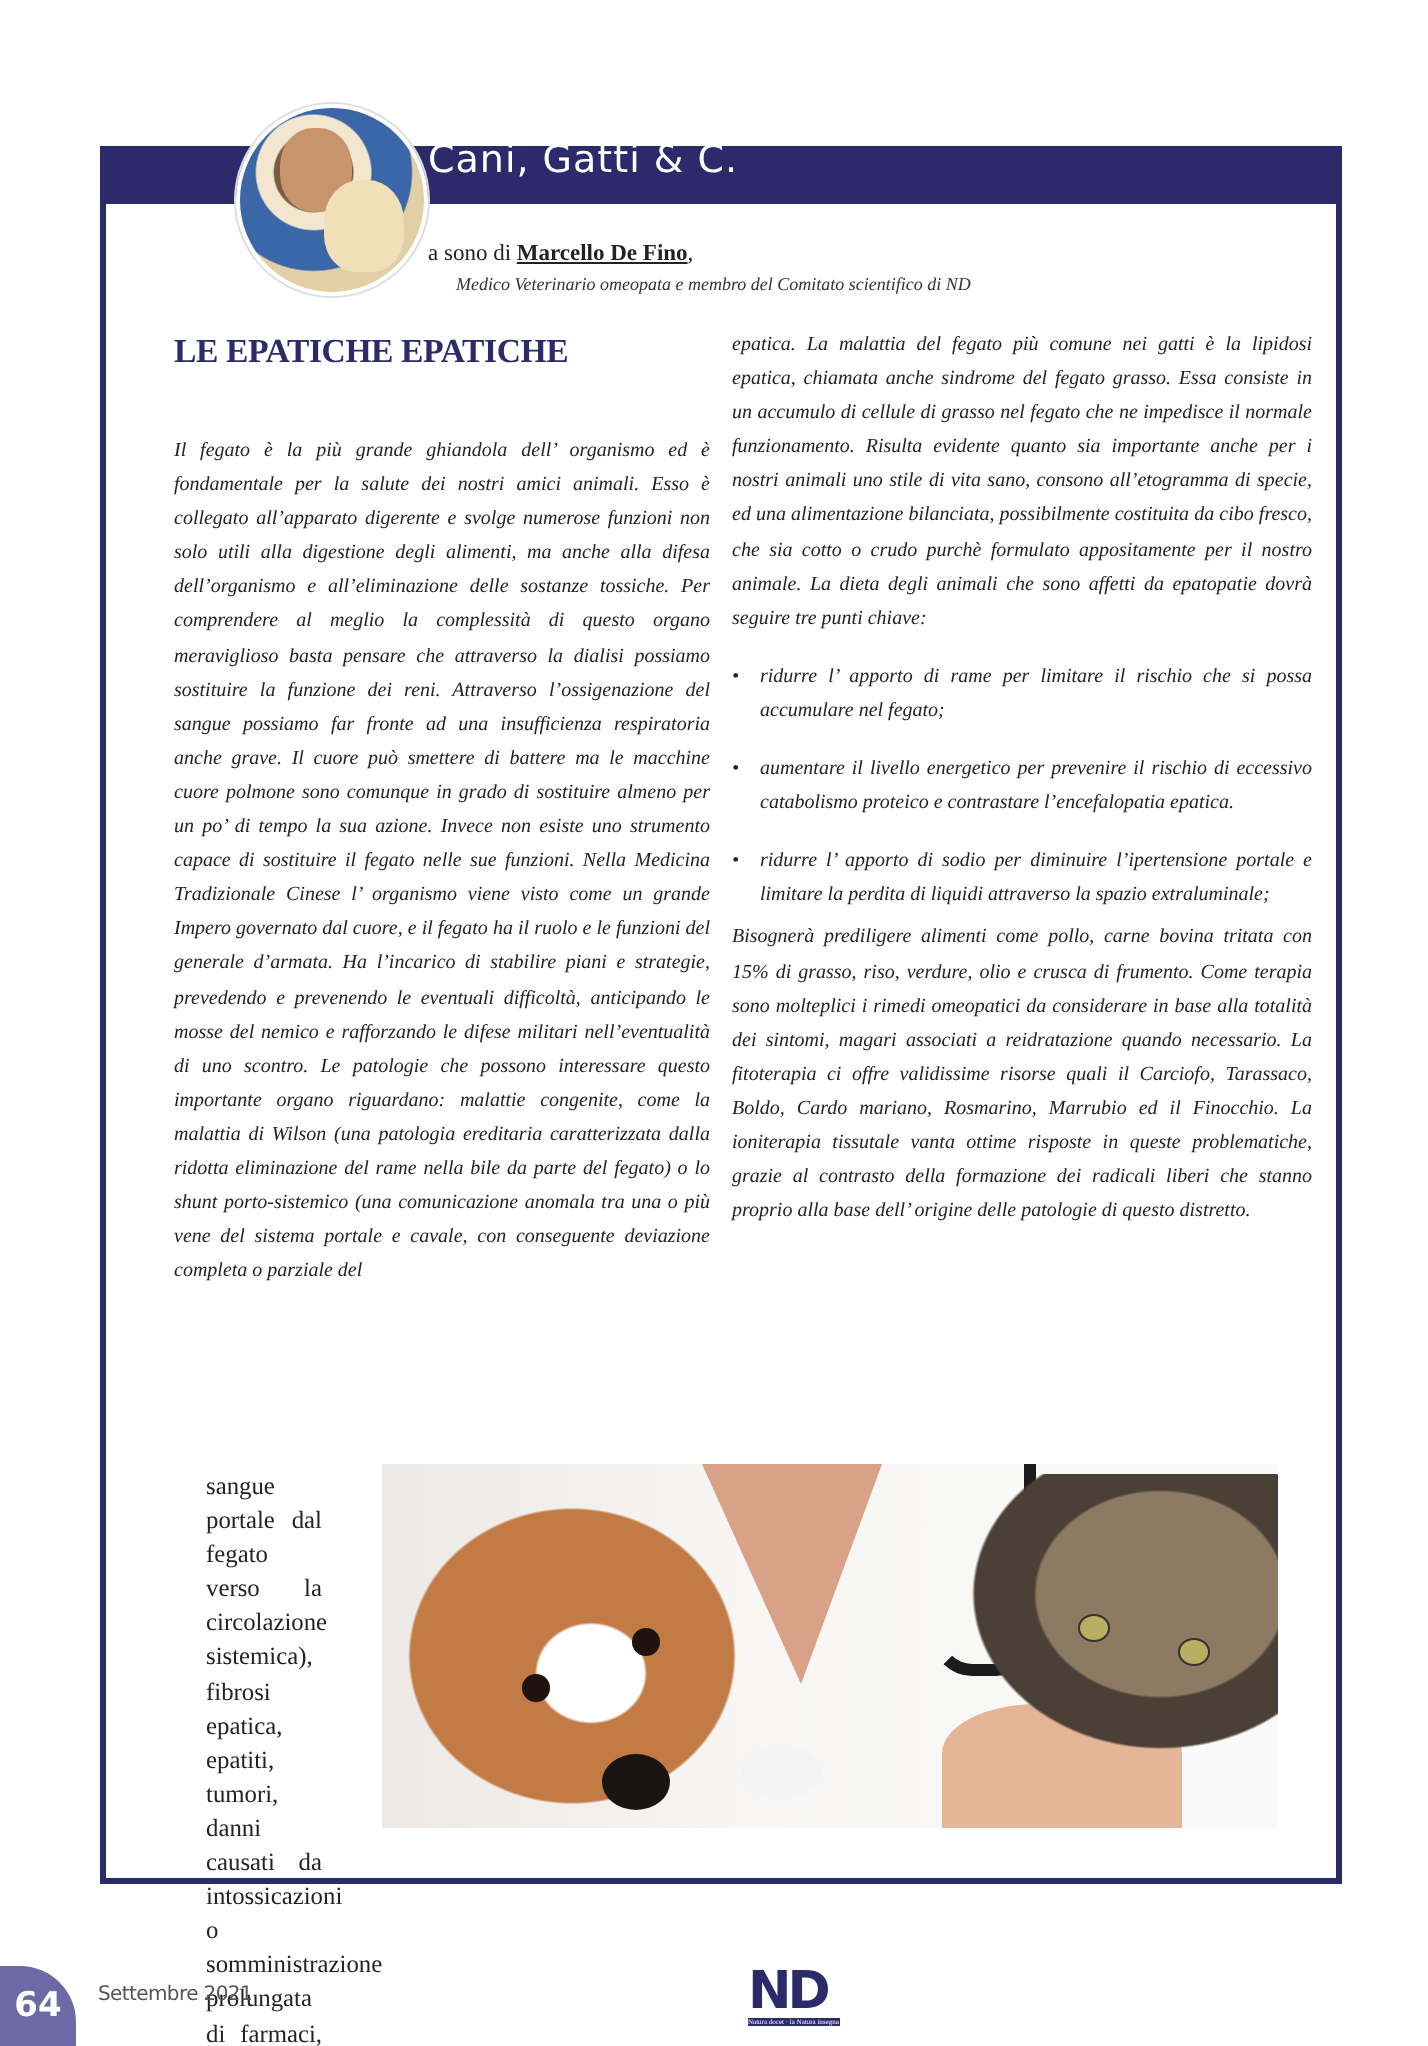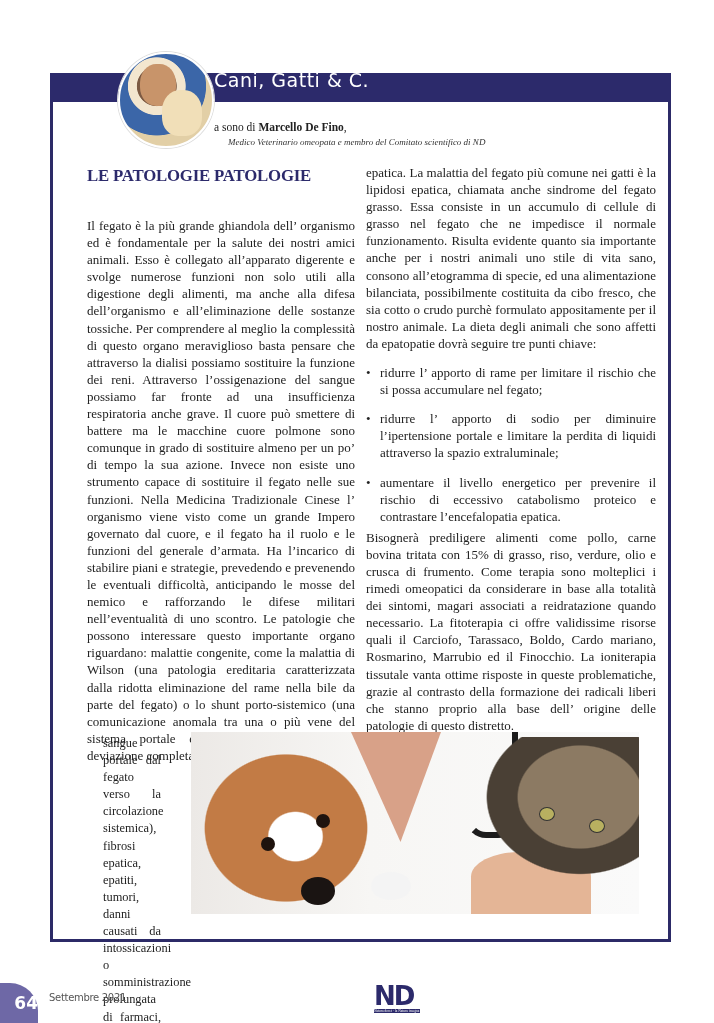--- a/index.html
+++ b/index.html
@@ -9,23 +9,23 @@
            border:3px solid #2c2a67; border-top:none; box-sizing:border-box; }
   .band { position:absolute; left:50px; top:73px; width:621px; height:29px; background:#2c2a6b; }
   .band-title { position:absolute; left:214px; top:66px; color:#fff;
                 font-family:"DejaVu Sans", sans-serif; font-size:19px; letter-spacing:0.5px; line-height:28px; }
   .avatar { position:absolute; left:118px; top:52px; width:92px; height:92px; border-radius:50%;
             background:radial-gradient(circle at 40% 35%, #e8c7a6 0 18%, #7c5a43 19% 24%, #f3e6cf 25% 35%, #3b66a8 36% 60%, #e2cfa6 61% 100%);
             border:2px solid #fff; box-shadow:0 0 0 1px #ddd; overflow:hidden; }
   .avatar .pup { position:absolute; right:10px; top:36px; width:40px; height:46px; border-radius:45% 45% 40% 40%; background:#f1dfb8; }
   .avatar .face { position:absolute; left:20px; top:10px; width:36px; height:42px; border-radius:45%; background:#c8946a; }
   .byline { position:absolute; left:214px; top:121px; font-size:11.5px; }
-  .byline b { font-weight:bold; }
+  .byline b { font-weight:bold;text-decoration:underline; }
   .credit { position:absolute; left:228px; top:137px; font-size:9px; font-style:italic; color:#333; }
-  .col { position:absolute; font-size:13px; line-height:17.1px; text-align:justify; hyphens:none; }
+  .col { position:absolute; font-size:10px; line-height:17.1px; text-align:justify; hyphens:none;font-style:italic; }
   .col p { margin:0; }
   .col1 { left:87px; top:217px; width:268px; }
   .col2 { left:366px; top:164px; width:290px; }
   .headline { position:absolute; left:87px; top:166px; width:268px; color:#2c2a6b;
               font-weight:bold; font-size:16.8px; line-height:19px; letter-spacing:-0.2px; }
   .narrow { position:absolute; left:87px; top:719px; width:90px; font-size:12.4px; line-height:17.1px; text-align:justify; }
   ul.bullets { list-style:none; margin:2px 0 4px; padding:0; }
   ul.bullets li { position:relative; padding-left:14px; margin-bottom:3px;margin-top:12px; }
   ul.bullets li::before { content:"•"; position:absolute; left:0; top:0; }
   .photo { position:absolute; left:191px; top:732px; width:448px; height:182px; overflow:hidden;
@@ -41,21 +41,21 @@
   .stetho { position:absolute; left:275px; top:0; width:40px; height:100px; border:6px solid #1c1c1c; border-top:none;
             border-radius:0 0 20px 20px; border-left-color:transparent; }
   .cat { position:absolute; left:280px; top:5px; width:168px; height:150px;
          background:radial-gradient(ellipse at 65% 40%, #8c7a63 0 40%, #4a4035 41% 60%, transparent 61%); }
   .cat .eye1,.cat .eye2 { position:absolute; width:14px; height:12px; border-radius:50%; background:#b8b060; border:1px solid #333; }
   .cat .eye1 { left:68px; top:70px; } .cat .eye2 { left:118px; top:82px; }
   .arm { position:absolute; left:280px; top:120px; width:120px; height:62px; background:#e4b596; border-radius:40% 40% 0 0; }
   .paw { position:absolute; left:180px; top:140px; width:40px; height:28px; background:#f4f4f4; border-radius:50%; }
   .pagetab { position:absolute; left:0; top:983px; width:38px; height:40px; background:#6e68a6;
              border-radius:0 28px 0 0; color:#fff; font-family:"DejaVu Sans", sans-serif; font-weight:bold;
-             font-size:17px; line-height:40px; text-align:right; }
+             font-size:17px; line-height:40px; text-align:center; }
   .pagedate { position:absolute; left:49px; top:992px; color:#555; font-family:"DejaVu Sans", sans-serif; font-size:10px; letter-spacing:-0.3px; }
   .logo { position:absolute; left:374px; top:984px; width:46px; }
   .logo .nd { font-family:"DejaVu Sans", sans-serif; font-weight:bold; color:#2c2a6b; font-size:26px; line-height:24px; letter-spacing:-2px; }
   .logo .sub { background:#2c2a6b; color:#fff; font-size:3.5px; line-height:4px; height:4px; white-space:nowrap; overflow:hidden; margin-top:1px; }
 </style>
 </head>
 <body>
 
 <div class="frame"></div>
 <div class="band"></div>
@@ -65,36 +65,36 @@
   <div class="face"></div>
   <div class="pup"></div>
 </div>
 
 <div class="byline">
   <span>a sono di </span><b>Marcello De Fino</b><span>,</span>
 </div>
 <div class="credit">Medico Veterinario omeopata e membro del Comitato scientifico di ND</div>
 
 <div class="headline">
-  <div>LE PATOLOGIE PATOLOGIE</div>
+  <div>LE EPATICHE EPATICHE</div>
 </div>
 
 <div class="col col1">
   <p>Il fegato è la più grande ghiandola dell’ organismo ed è fondamentale per la salute dei nostri amici animali. Esso è collegato all’apparato digerente e svolge numerose funzioni non solo utili alla digestione degli alimenti, ma anche alla difesa dell’organismo e all’eliminazione delle sostanze tossiche. Per comprendere al meglio la complessità di questo organo meraviglioso basta pensare che attraverso la dialisi possiamo sostituire la funzione dei reni. Attraverso l’ossigenazione del sangue possiamo far fronte ad una insufficienza respiratoria anche grave. Il cuore può smettere di battere ma le macchine cuore polmone sono comunque in grado di sostituire almeno per un po’ di tempo la sua azione. Invece non esiste uno strumento capace di sostituire il fegato nelle sue funzioni. Nella Medicina Tradizionale Cinese l’ organismo viene visto come un grande Impero governato dal cuore, e il fegato ha il ruolo e le funzioni del generale d’armata. Ha l’incarico di stabilire piani e strategie, prevedendo e prevenendo le eventuali difficoltà, anticipando le mosse del nemico e rafforzando le difese militari nell’eventualità di uno scontro. Le patologie che possono interessare questo importante organo riguardano: malattie congenite, come la malattia di Wilson (una patologia ereditaria caratterizzata dalla ridotta eliminazione del rame nella bile da parte del fegato) o lo shunt porto-sistemico (una comunicazione anomala tra una o più vene del sistema portale e cavale, con conseguente deviazione completa o parziale del</p>
 </div>
 <div class="narrow">
   <p style="margin:16px">sangue portale dal fegato verso la circolazione sistemica), fibrosi epatica, epatiti, tumori, danni causati da intossicazioni o somministrazione prolungata di farmaci, obesità, steatosi</p>
 </div>
 
 <div class="col col2">
   <p>epatica. La malattia del fegato più comune nei gatti è la lipidosi epatica, chiamata anche sindrome del fegato grasso. Essa consiste in un accumulo di cellule di grasso nel fegato che ne impedisce il normale funzionamento. Risulta evidente quanto sia importante anche per i nostri animali uno stile di vita sano, consono all’etogramma di specie, ed una alimentazione bilanciata, possibilmente costituita da cibo fresco, che sia cotto o crudo purchè formulato appositamente per il nostro animale. La dieta degli animali che sono affetti da epatopatie dovrà seguire tre punti chiave:</p>
   <ul class="bullets">
     <li>ridurre l’ apporto di rame per limitare il rischio che si possa accumulare nel fegato;</li>
+    <li>aumentare il livello energetico per prevenire il rischio di eccessivo catabolismo proteico e contrastare l’encefalopatia epatica.</li>
     <li>ridurre l’ apporto di sodio per diminuire l’ipertensione portale e limitare la perdita di liquidi attraverso la spazio extraluminale;</li>
-    <li>aumentare il livello energetico per prevenire il rischio di eccessivo catabolismo proteico e contrastare l’encefalopatia epatica.</li>
   </ul>
   <p>Bisognerà prediligere alimenti come pollo, carne bovina tritata con 15% di grasso, riso, verdure, olio e crusca di frumento. Come terapia sono molteplici i rimedi omeopatici da considerare in base alla totalità dei sintomi, magari associati a reidratazione quando necessario. La fitoterapia ci offre validissime risorse quali il Carciofo, Tarassaco, Boldo, Cardo mariano, Rosmarino, Marrubio ed il Finocchio. La ioniterapia tissutale vanta ottime risposte in queste problematiche, grazie al contrasto della formazione dei radicali liberi che stanno proprio alla base dell’ origine delle patologie di questo distretto.</p>
 </div>
 
 <div class="photo">
   <div class="skin"></div>
   <div class="stetho"></div>
   <div class="dog">
     <div class="eye1"></div>
     <div class="eye2"></div>

